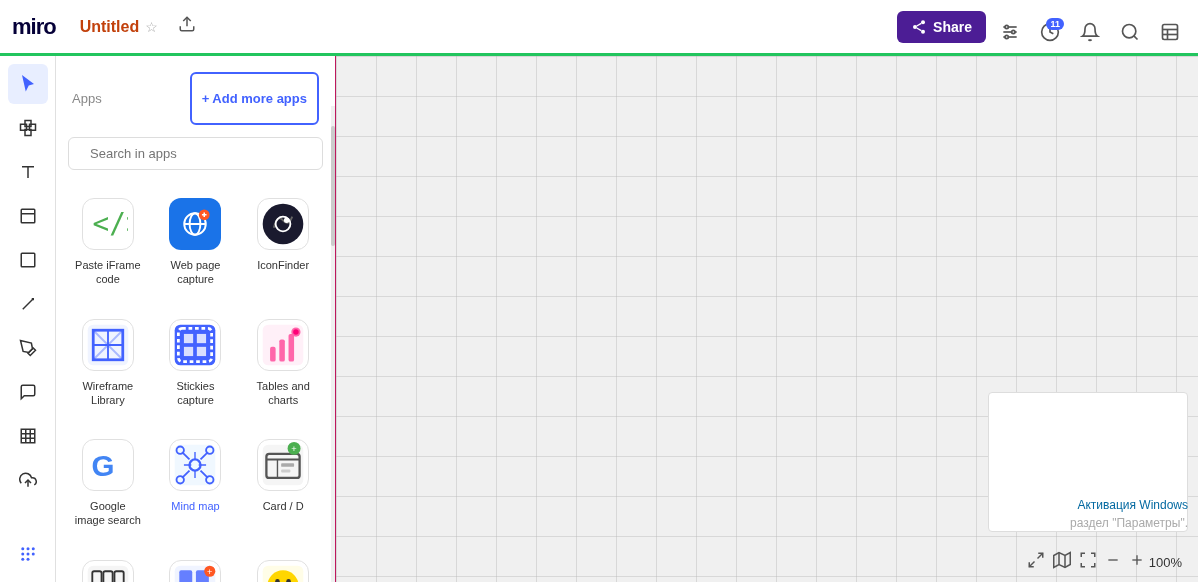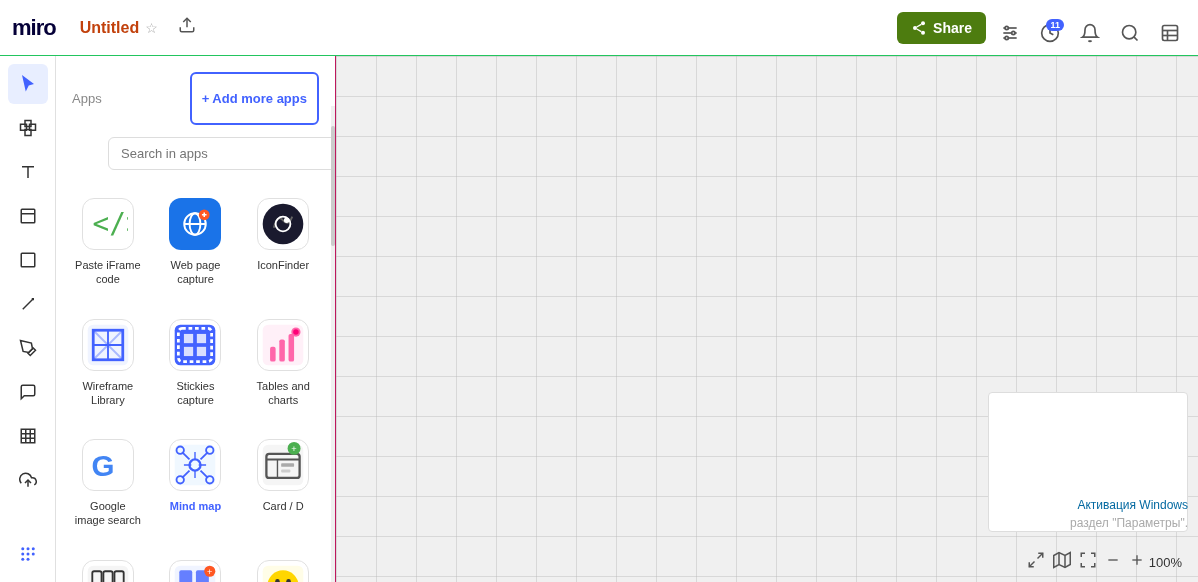--- a/index.html
+++ b/index.html
@@ -22,21 +22,21 @@
     
     .topbar {
       position: absolute;
       top: 0; left: 0; right: 0;
       height: 56px;
       background: #fff;
       display: flex;
       align-items: center;
       padding: 0 12px;
       z-index: 100;
-      border-bottom: 1px solid #22c55e;
+      border-bottom: 3px solid #22c55e;
     }
     .logo {
       font-size: 22px;
       font-weight: 900;
       color: #050038;
       letter-spacing: -1px;
       margin-right: 16px;
     }
     .title-area {
       display: flex;
@@ -62,21 +62,21 @@
       font-size: 18px;
       border-radius: 4px;
     }
     .topbar-right {
       margin-left: auto;
       display: flex;
       align-items: center;
       gap: 8px;
     }
     .share-btn {
-      background: #4d7c0f;
+      background: #4c1d95;
       color: #fff;
       border: none;
       border-radius: 6px;
       padding: 8px 14px;
       font-size: 14px;
       font-weight: 600;
       cursor: pointer;
       display: flex;
       align-items: center;
       gap: 6px;
@@ -175,27 +175,26 @@
       display: flex;
       align-items: center;
       gap: 4px;
     }
     .search-box {
       margin: 0 12px 16px;
       position: relative;
     }
     .search-input {
       width: 100%;
-      padding: 8px 12px;
+      padding: 8px 21px;
       border: 1px solid #ddd;
       border-radius: 6px;
       font-size: 13px;
       color: #3b82f6;
       outline: none;
-      margin-left: 40px;
     }
     .apps-grid {
       display: grid;
       grid-template-columns: repeat(3, 1fr);
       gap: 8px;
       padding: 0 12px;
       overflow-y: auto;
       flex: 1;
     }
     .app-item {
@@ -575,21 +574,21 @@
           <circle cx="10" cy="42" r="4" fill="none" stroke="#4262ff" stroke-width="2"></circle>
           <line x1="32" y1="32" x2="40" y2="40" stroke="#4262ff" stroke-width="2"></line>
           <circle cx="42" cy="42" r="4" fill="none" stroke="#4262ff" stroke-width="2"></circle>
 
           <line x1="22" y1="26" x2="14" y2="26" stroke="#4262ff" stroke-width="1.5"></line>
           <line x1="30" y1="26" x2="38" y2="26" stroke="#4262ff" stroke-width="1.5"></line>
           <line x1="26" y1="20" x2="26" y2="12" stroke="#4262ff" stroke-width="1.5"></line>
           <line x1="26" y1="32" x2="26" y2="40" stroke="#4262ff" stroke-width="1.5"></line>
         </svg>
       </div>
-      <span class="app-name" style="color:#4262ff;font-weight:700;">Mind map</span>
+      <span class="app-name" style="color:#4262ff;font-weight:400;">Mind map</span>
     </div>
 
     <div class="app-item">
       <div class="app-icon cardd-icon">
         <svg width="48" height="48" viewBox="0 0 52 52">
           <rect x="4" y="4" width="44" height="44" rx="6" fill="#f5f5f5"></rect>
           <rect x="8" y="14" width="36" height="26" rx="3" fill="none" stroke="#555" stroke-width="2.5"></rect>
           <line x1="8" y1="20" x2="44" y2="20" stroke="#555" stroke-width="2"></line>
           <line x1="20" y1="20" x2="20" y2="40" stroke="#555" stroke-width="1.5"></line>
           <rect x="24" y="24" width="14" height="4" rx="1" fill="#aaa"></rect>

